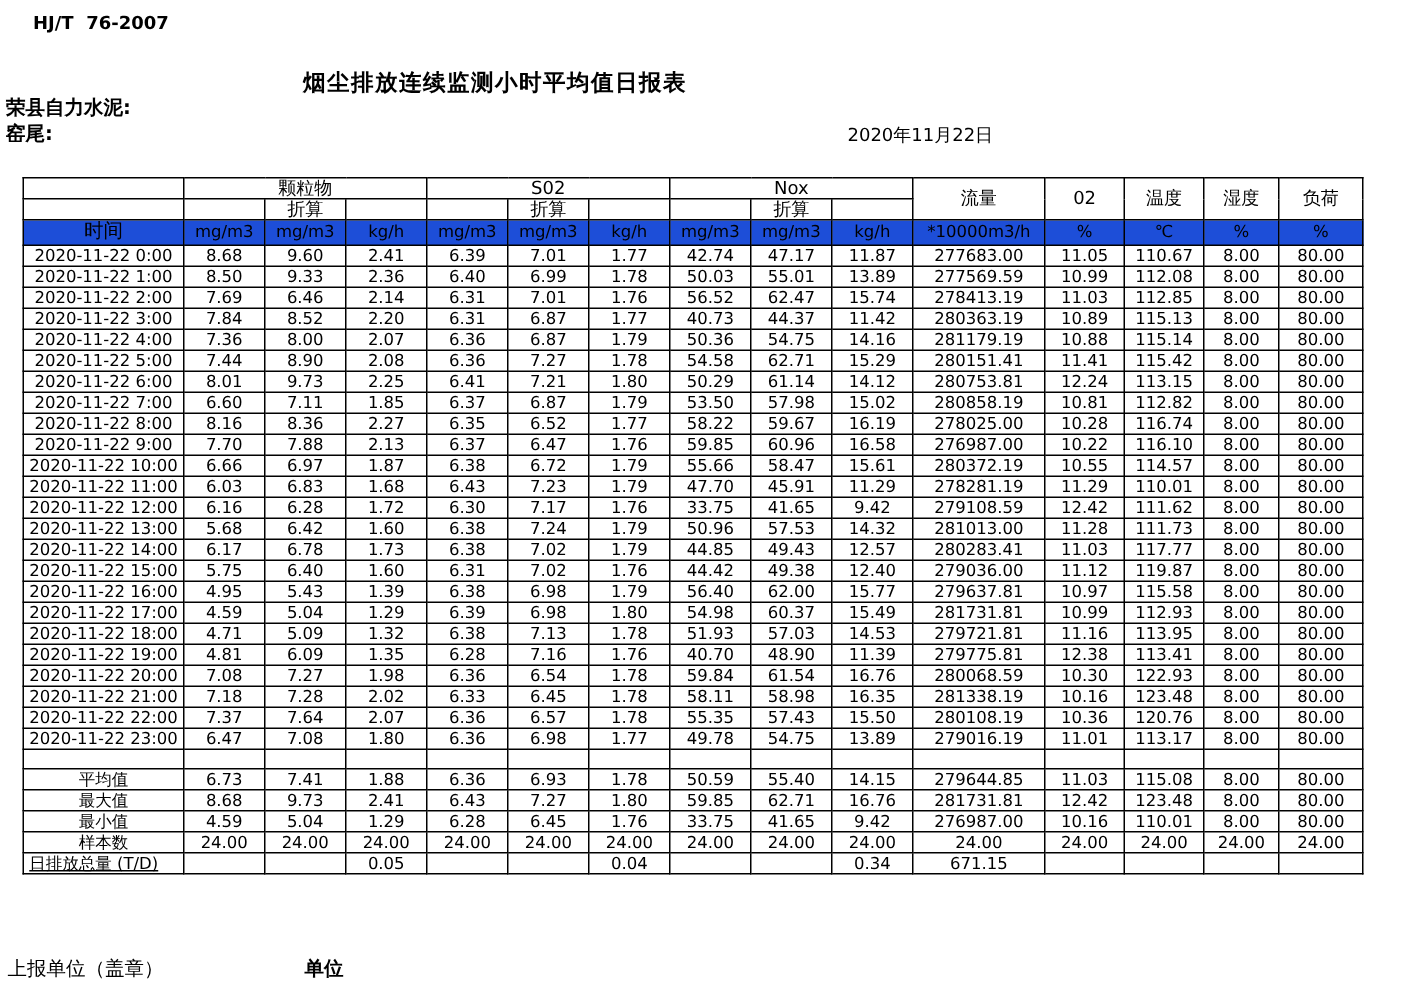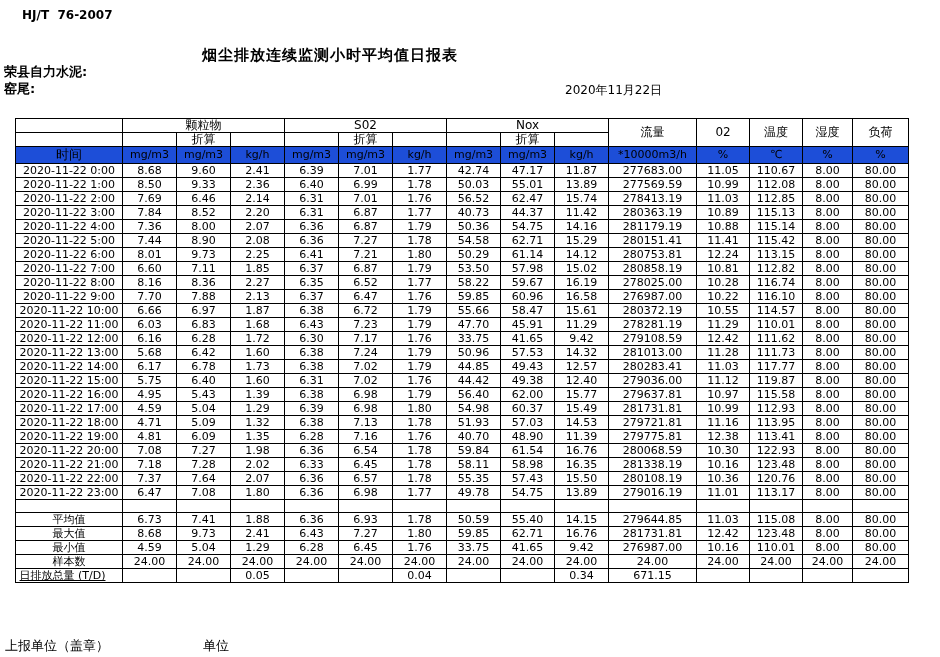--- a/index.html
+++ b/index.html
@@ -17,21 +17,21 @@
   tr.h3 td.timehead{font-size:13px;}
   tbody td{height:14px;line-height:14px;}
   td.time{text-align:right;padding-right:5px;}
   td.num{text-align:right;padding-right:7px;}
   td.flownum{text-align:right;padding-right:9px;}
   tr.spacer td{height:12px;}
   td.slabel{text-align:right;padding-right:3px;font-size:12px;}
   td.tdl{text-align:left;text-decoration:underline;text-indent:-13px;}
   .note{position:absolute;top:618px;left:5px;font-weight:bold;font-size:12.5px;}
   .report-unit{position:absolute;top:637px;left:5px;font-weight:normal;font-size:13px;}
-  .unit{position:absolute;top:637px;left:203px;font-weight:normal;font-size:13px;}
+  .unit{position:absolute;top:637px;left:203px;font-weight:bold;font-size:13px;}
 </style>
 </head>
 <body>
 
 <div class="page">
   <div class="std">HJ/T  76-2007</div>
   <div class="title">烟尘排放连续监测小时平均值日报表</div>
   <div class="company">荣县自力水泥:</div>
   <div class="kilnline">
     <span class="kiln">窑尾:</span>

